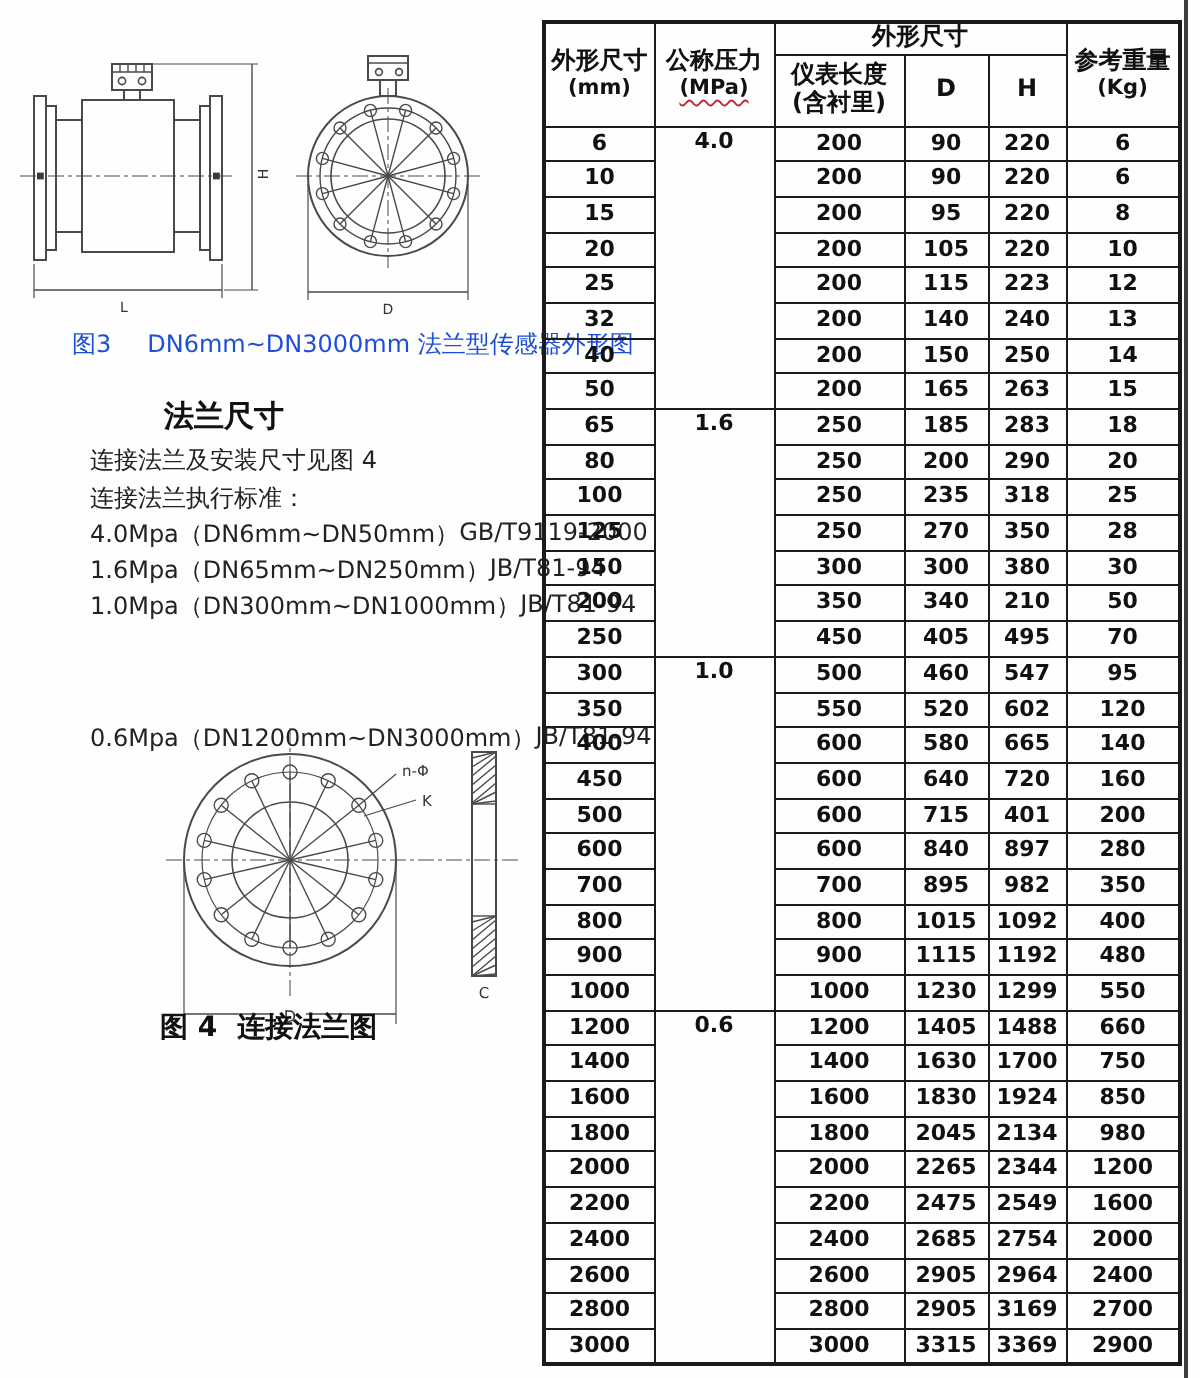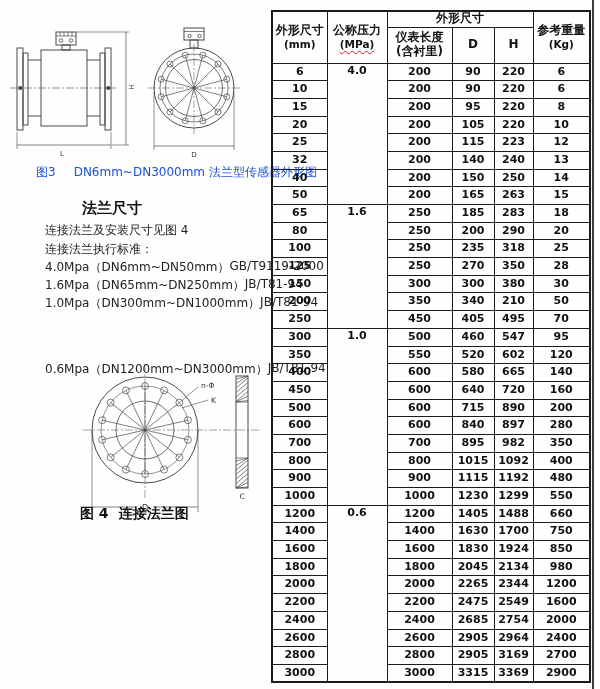--- a/index.html
+++ b/index.html
@@ -410,21 +410,21 @@
             <td>450</td>
             <td>600</td>
             <td>640</td>
             <td>720</td>
             <td>160</td>
           </tr>
           <tr>
             <td>500</td>
             <td>600</td>
             <td>715</td>
-            <td>890</td>
+            <td>401</td>
             <td>200</td>
           </tr>
           <tr>
             <td>600</td>
             <td>600</td>
             <td>840</td>
             <td>897</td>
             <td>280</td>
           </tr>
           <tr>

